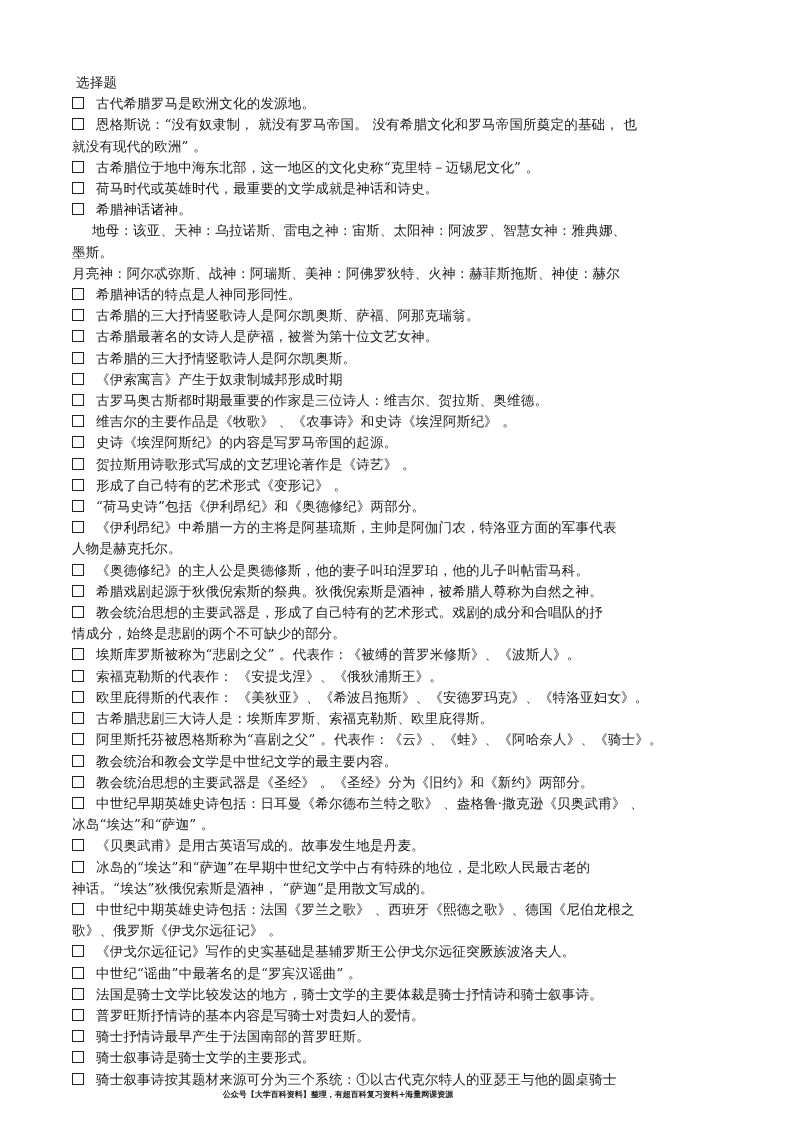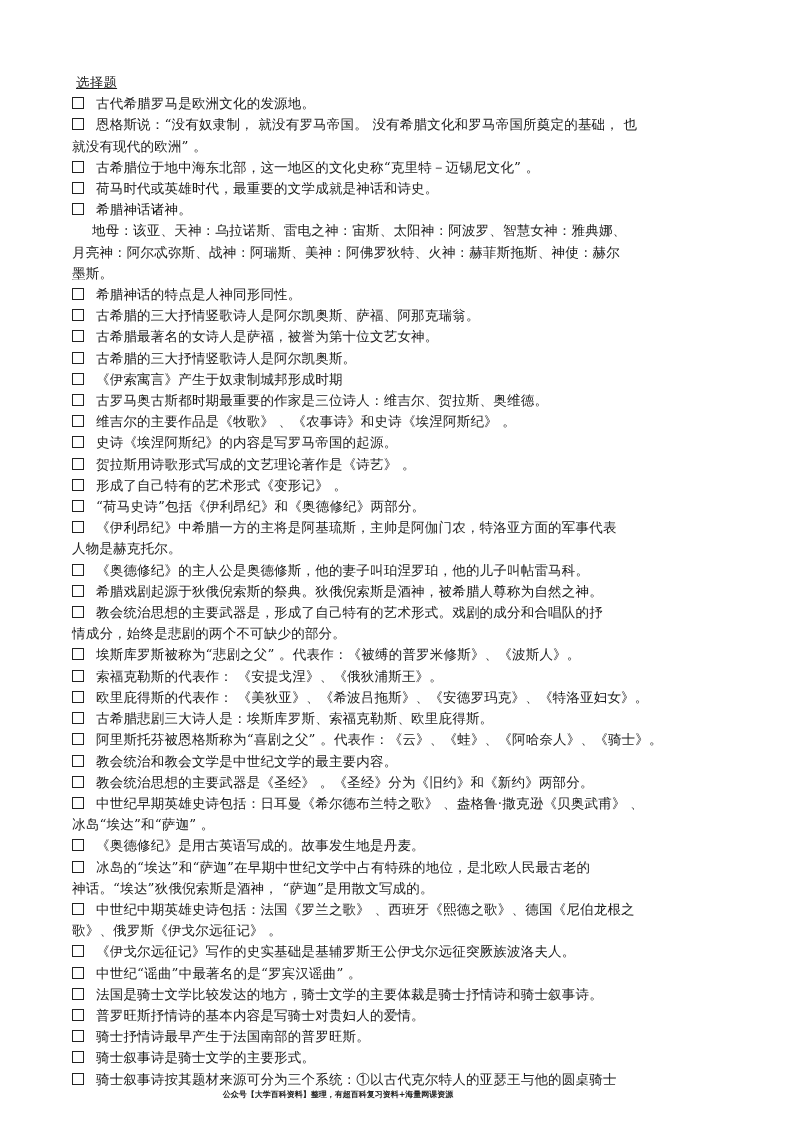--- a/index.html
+++ b/index.html
@@ -1,40 +1,40 @@
 <!DOCTYPE html>
 <html><head>
 <meta charset="utf-8">
 <style>
   html, body { margin:0; padding:0; background:#ffffff; }
   body { width:792px; height:1122px; position:relative; overflow:hidden;
          font-family:"DejaVu Serif","Liberation Serif",serif; color:#1a1a1a; }
   .page { position:absolute; left:72px; top:72px; width:640px; }
   .line { font-size:13.5px; line-height:21.2px; white-space:nowrap; letter-spacing:0.2px; }
-  .title { padding-left:4px;text-decoration:underline; }
+  .title { padding-left:4px; }
   .cb { display:inline-block; width:10px; height:10px; border:1px solid #222; margin-right:12px; vertical-align:-1px; }
   .indent { padding-left:20px; }
   .footer { position:absolute; left:0; width:676px; top:1089px; text-align:center; font-size:8px; font-weight:bold;
             font-family:"DejaVu Sans","Liberation Sans",sans-serif; color:#222; }
 </style>
 </head>
 <body>
 
 <div class="page">
   <div class="line title">选择题</div>
   <div id="lines">
       <div class="line "><span class="cb"></span><span>古代希腊罗马是欧洲文化的发源地。</span></div>
       <div class="line "><span class="cb"></span><span>恩格斯说：“没有奴隶制， 就没有罗马帝国。 没有希腊文化和罗马帝国所奠定的基础，     也</span></div>
       <div class="line "><span>就没有现代的欧洲” 。</span></div>
       <div class="line "><span class="cb"></span><span>古希腊位于地中海东北部，这一地区的文化史称“克里特－迈锡尼文化”       。</span></div>
       <div class="line "><span class="cb"></span><span>荷马时代或英雄时代，最重要的文学成就是神话和诗史。</span></div>
       <div class="line "><span class="cb"></span><span>希腊神话诸神。</span></div>
       <div class="line indent"><span>地母：该亚、天神：乌拉诺斯、雷电之神：宙斯、太阳神：阿波罗、智慧女神：雅典娜、</span></div>
+      <div class="line "><span>墨斯。</span></div>
       <div class="line "><span>月亮神：阿尔忒弥斯、战神：阿瑞斯、美神：阿佛罗狄特、火神：赫菲斯拖斯、神使：赫尔</span></div>
-      <div class="line "><span>墨斯。</span></div>
       <div class="line "><span class="cb"></span><span>希腊神话的特点是人神同形同性。</span></div>
       <div class="line "><span class="cb"></span><span>古希腊的三大抒情竖歌诗人是阿尔凯奥斯、萨福、阿那克瑞翁。</span></div>
       <div class="line "><span class="cb"></span><span>古希腊最著名的女诗人是萨福，被誉为第十位文艺女神。</span></div>
       <div class="line "><span class="cb"></span><span>古希腊的三大抒情竖歌诗人是阿尔凯奥斯。</span></div>
       <div class="line "><span class="cb"></span><span>《伊索寓言》产生于奴隶制城邦形成时期</span></div>
       <div class="line "><span class="cb"></span><span>古罗马奥古斯都时期最重要的作家是三位诗人：维吉尔、贺拉斯、奥维德。</span></div>
       <div class="line "><span class="cb"></span><span>维吉尔的主要作品是《牧歌》 、《农事诗》和史诗《埃涅阿斯纪》  。</span></div>
       <div class="line "><span class="cb"></span><span>史诗《埃涅阿斯纪》的内容是写罗马帝国的起源。</span></div>
       <div class="line "><span class="cb"></span><span>贺拉斯用诗歌形式写成的文艺理论著作是《诗艺》   。</span></div>
       <div class="line "><span class="cb"></span><span>形成了自己特有的艺术形式《变形记》  。</span></div>
@@ -47,21 +47,21 @@
       <div class="line "><span>情成分，始终是悲剧的两个不可缺少的部分。</span></div>
       <div class="line "><span class="cb"></span><span>埃斯库罗斯被称为“悲剧之父” 。代表作：《被缚的普罗米修斯》、《波斯人》。</span></div>
       <div class="line "><span class="cb"></span><span>索福克勒斯的代表作： 《安提戈涅》、《俄狄浦斯王》。</span></div>
       <div class="line "><span class="cb"></span><span>欧里庇得斯的代表作： 《美狄亚》、《希波吕拖斯》、《安德罗玛克》、《特洛亚妇女》。</span></div>
       <div class="line "><span class="cb"></span><span>古希腊悲剧三大诗人是：埃斯库罗斯、索福克勒斯、欧里庇得斯。</span></div>
       <div class="line "><span class="cb"></span><span>阿里斯托芬被恩格斯称为“喜剧之父”  。代表作：《云》、《蛙》、《阿哈奈人》、《骑士》。</span></div>
       <div class="line "><span class="cb"></span><span>教会统治和教会文学是中世纪文学的最主要内容。</span></div>
       <div class="line "><span class="cb"></span><span>教会统治思想的主要武器是《圣经》  。《圣经》分为《旧约》和《新约》两部分。</span></div>
       <div class="line "><span class="cb"></span><span>中世纪早期英雄史诗包括：日耳曼《希尔德布兰特之歌》   、盎格鲁·撒克逊《贝奥武甫》 、</span></div>
       <div class="line "><span>冰岛“埃达”和“萨迦” 。</span></div>
-      <div class="line "><span class="cb"></span><span>《奥德修纪》是用古英语写成的。故事发生地是丹麦。</span></div>
+      <div class="line "><span class="cb"></span><span>《贝奥武甫》是用古英语写成的。故事发生地是丹麦。</span></div>
       <div class="line "><span class="cb"></span><span>冰岛的“埃达”和“萨迦”在早期中世纪文学中占有特殊的地位，是北欧人民最古老的</span></div>
       <div class="line "><span>神话。“埃达”狄俄倪索斯是酒神， “萨迦”是用散文写成的。</span></div>
       <div class="line "><span class="cb"></span><span>中世纪中期英雄史诗包括：法国《罗兰之歌》  、西班牙《熙德之歌》、德国《尼伯龙根之</span></div>
       <div class="line "><span>歌》、俄罗斯《伊戈尔远征记》 。</span></div>
       <div class="line "><span class="cb"></span><span>《伊戈尔远征记》写作的史实基础是基辅罗斯王公伊戈尔远征突厥族波洛夫人。</span></div>
       <div class="line "><span class="cb"></span><span>中世纪“谣曲”中最著名的是“罗宾汉谣曲”   。</span></div>
       <div class="line "><span class="cb"></span><span>法国是骑士文学比较发达的地方，骑士文学的主要体裁是骑士抒情诗和骑士叙事诗。</span></div>
       <div class="line "><span class="cb"></span><span>普罗旺斯抒情诗的基本内容是写骑士对贵妇人的爱情。</span></div>
       <div class="line "><span class="cb"></span><span>骑士抒情诗最早产生于法国南部的普罗旺斯。</span></div>
       <div class="line "><span class="cb"></span><span>骑士叙事诗是骑士文学的主要形式。</span></div>

